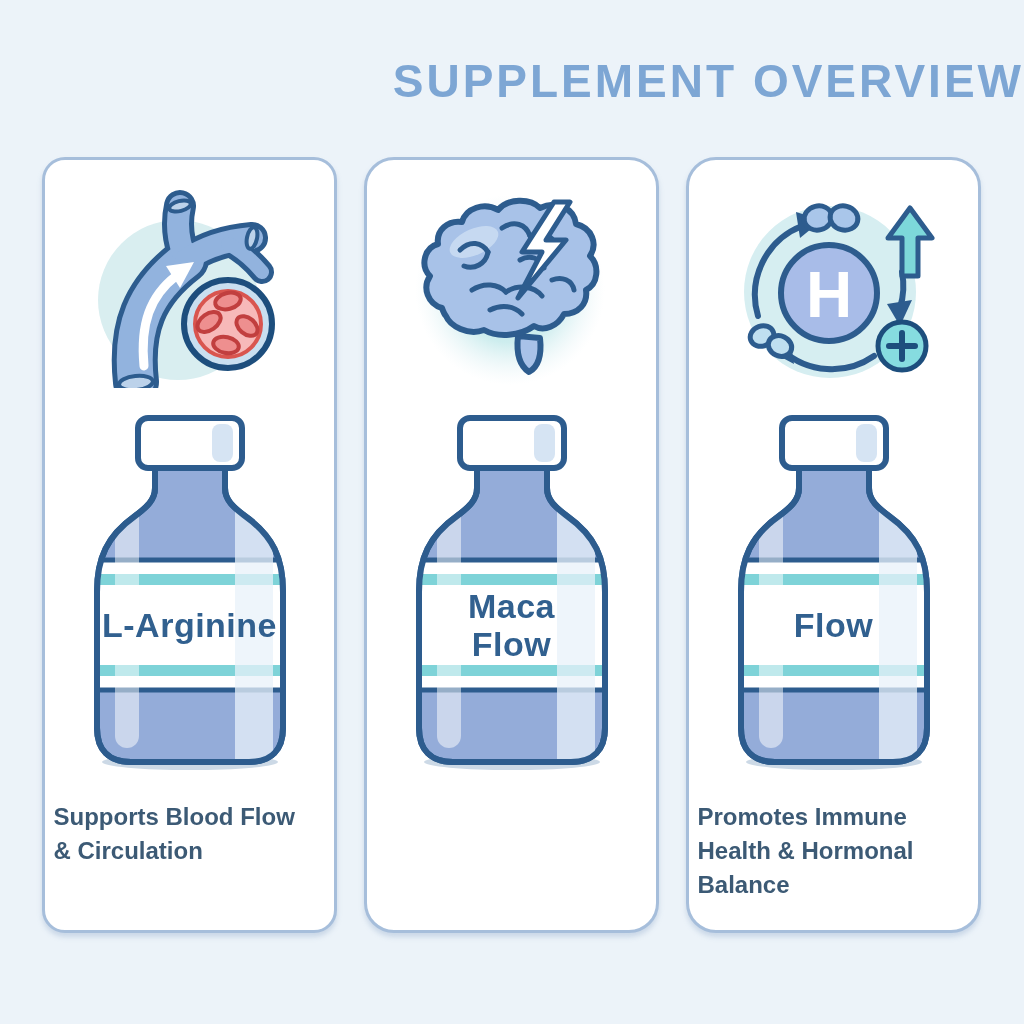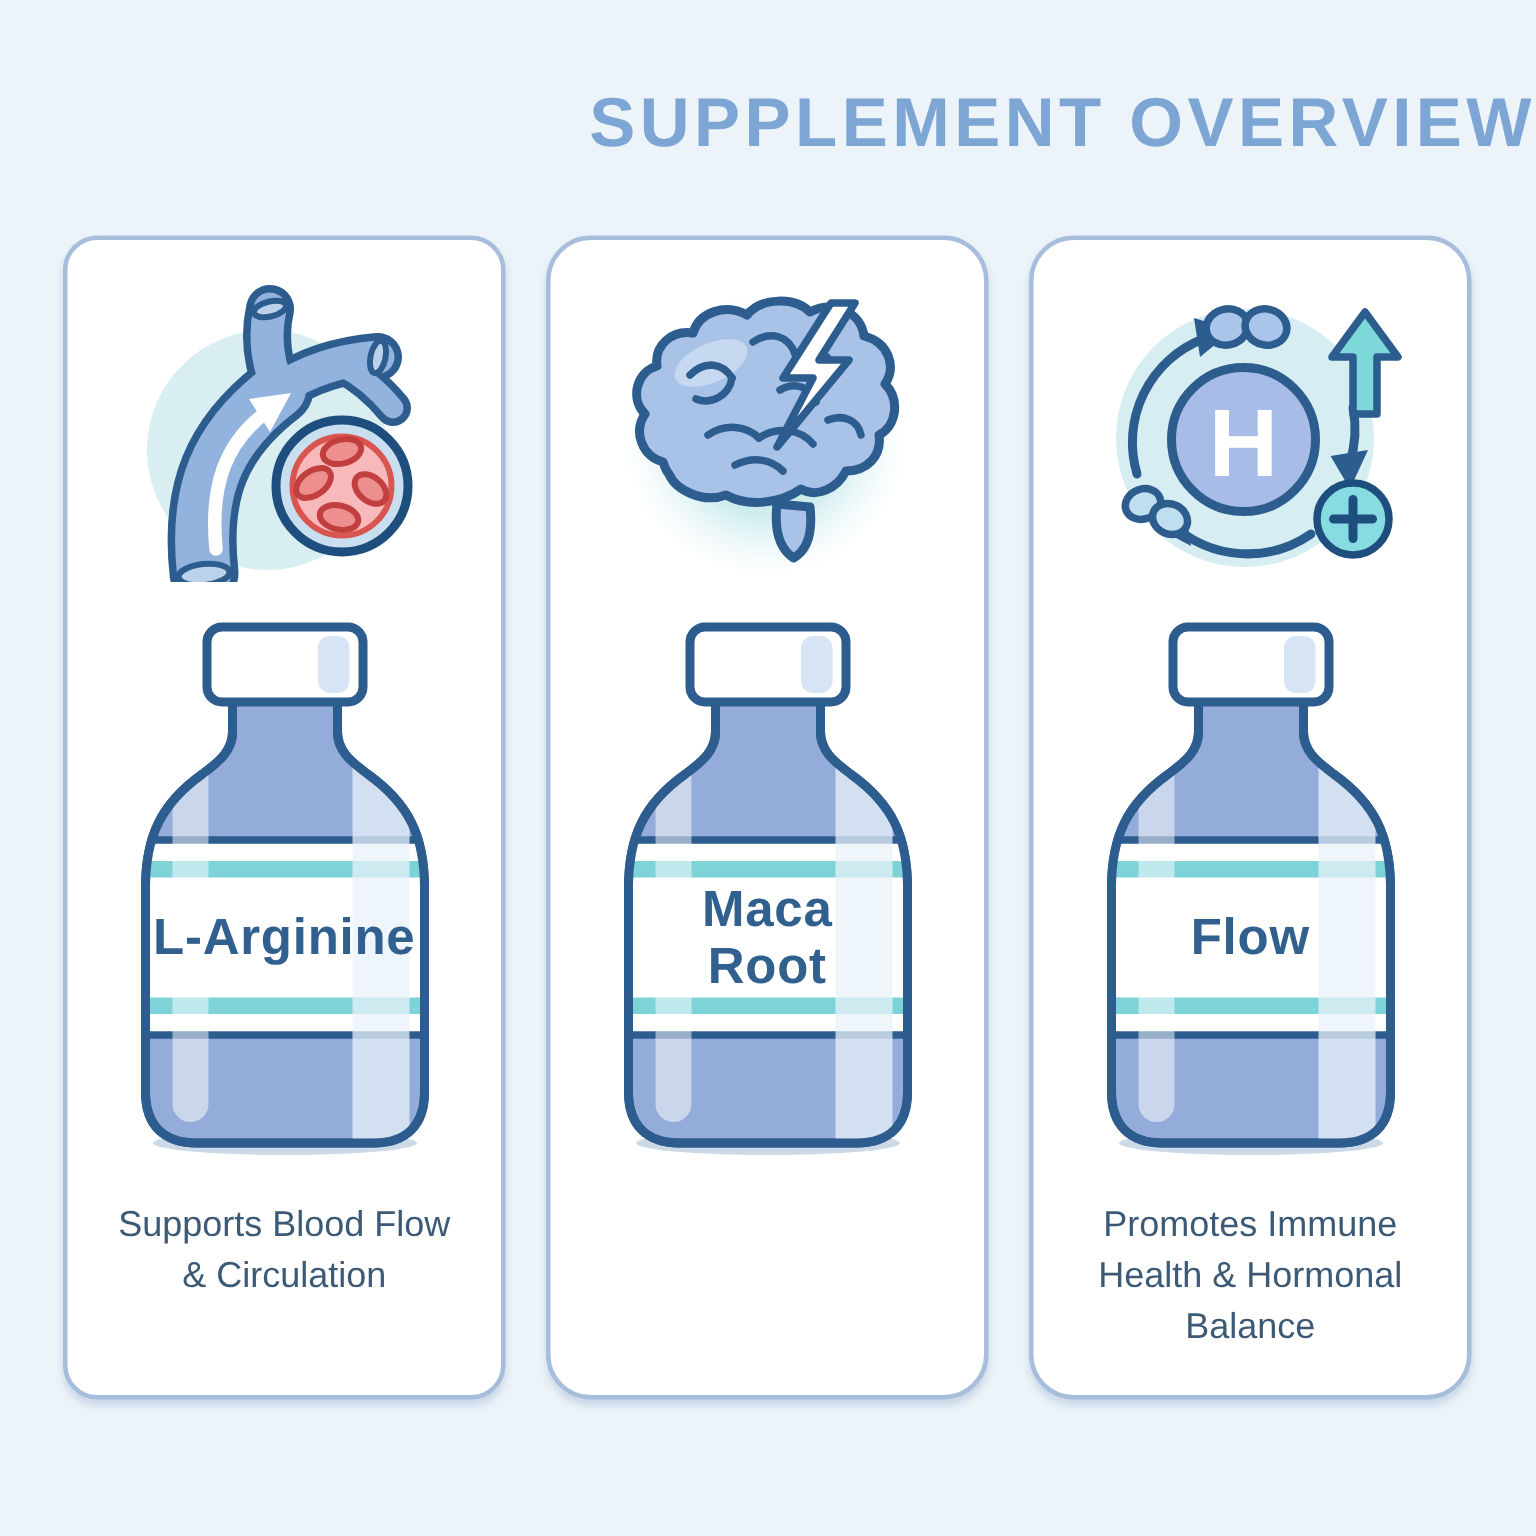--- a/index.html
+++ b/index.html
@@ -23,22 +23,22 @@
   .card-0{left:42px;border-radius:23px;} .card-1{left:364px;} .card-2{left:686px;}
   .icon-wrap{margin-top:28px;width:220px;height:200px;}
   .bottle-wrap{position:relative;margin-top:22px;width:210px;height:360px;}
   .bottle-label-text{
     position:absolute;left:10px;top:150px;width:190px;height:130px;
     display:flex;align-items:center;justify-content:center;
     text-align:center;font-size:34px;font-weight:600;color:#31608f;
     line-height:1.12;white-space:pre-line;letter-spacing:.5px;
   }
   .benefit{
-    margin-top:30px;width:272px;text-align:center;
-    font-size:24px;line-height:1.42;color:#3c5a75;font-weight:400;
+    margin-top:30px;width:272px;
+    font-size:24px;line-height:1.42;color:#3c5a75;font-weight:700;
     white-space:pre-line;
   }
 </style>
 </head>
 <body>
 
 <div class="page-title">SUPPLEMENT OVERVIEW</div>
 
 <div class="card card-0">
   <div class="icon-wrap">
@@ -165,21 +165,21 @@
         <line x1="12" y1="150" x2="198" y2="150" stroke="#2d5c8e" stroke-width="5"></line>
         <line x1="12" y1="280" x2="198" y2="280" stroke="#2d5c8e" stroke-width="5"></line>
         <rect x="150" y="50" width="38" height="310" fill="#e8f1f9" opacity="0.75"></rect>
         <rect x="30" y="88" width="24" height="250" rx="12" fill="#ffffff" opacity="0.5"></rect>
       </g>
       <path d="M70,55 L70,78 C70,90 62,97 50,106 C22,126 12,148 12,182 L12,318 C12,340 24,352 46,352 L164,352 C186,352 198,340 198,318 L198,182 C198,148 188,126 160,106 C148,97 140,90 140,78 L140,55 Z" fill="none" stroke="#2d5c8e" stroke-width="6" stroke-linejoin="round"></path>
       <rect x="53" y="8" width="104" height="50" rx="10" fill="#ffffff" stroke="#2d5c8e" stroke-width="6"></rect>
       <rect x="127" y="14" width="21" height="38" rx="8" fill="#d6e4f3"></rect>
     </svg>
     <div class="bottle-label-text">Maca
-Root</div>
+Flow</div>
   </div>
 </div>
 
 <div class="card card-2">
   <div class="icon-wrap">
     <svg width="220" height="200" viewBox="0 0 220 200">
       <circle cx="106" cy="104" r="86" fill="#d6eef1"></circle>
 
       <g stroke="#2d5c8e" stroke-width="6" fill="none" stroke-linecap="round">
         <path d="M34,128 A74,74 0 0 1 78,38"></path>

